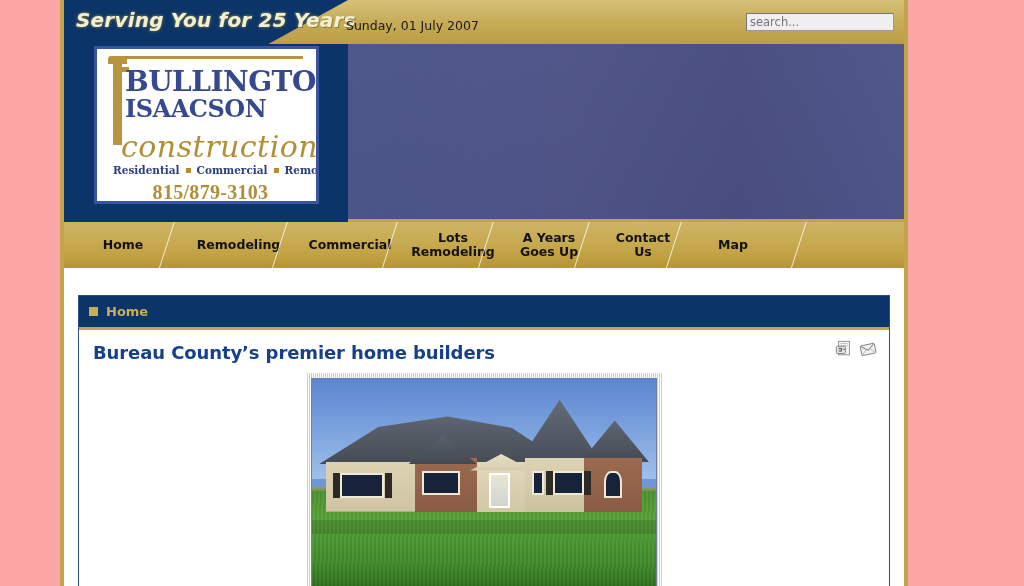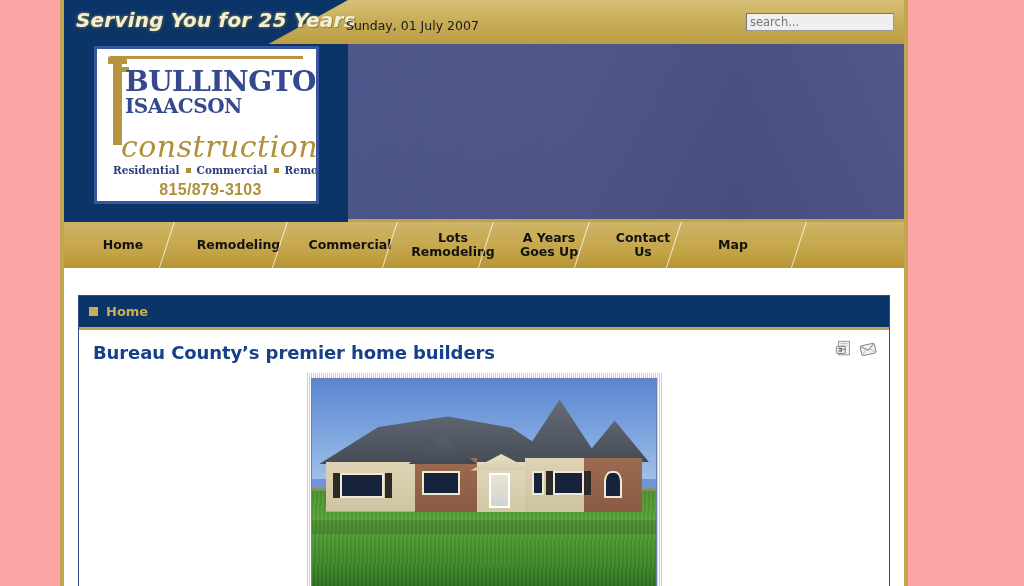--- a/index.html
+++ b/index.html
@@ -138,21 +138,21 @@
   .logo-name1, .logo-name2 {
     position: absolute;
     left: 28px;
     font-family: "DejaVu Serif", "Liberation Serif", serif;
     font-weight: bold;
     color: #36498f;
     letter-spacing: -0.5px;
     white-space: nowrap;
   }
   .logo-name1 { top: 16px; font-size: 28px; }
-  .logo-name2 { top: 45px; font-size: 20px; }
+  .logo-name2 { top: 45px; font-size: 24px; }
   .logo-script {
     position: absolute;
     left: 24px; top: 80px;
     font-family: "DejaVu Serif", "Liberation Serif", serif;
     font-style: italic;
     font-size: 30px;
     color: #b08f37;
     letter-spacing: 0.5px;
     white-space: nowrap;
   }
@@ -171,23 +171,23 @@
     display: inline-block;
     width: 5px; height: 5px;
     background: #b08f37;
     margin: 0 6px 1px 6px;
   }
   .logo-phone {
     position: absolute;
     left: 16px; top: 132px;
     width: 195px;
     text-align: center;
-    font-family: Liberation Sans, sans-serif;
-    font-weight: bold;
-    font-size: 16px;
+    font-family: Liberation Serif, serif;
+    font-weight: bold;
+    font-size: 20px;
     color: #b08f37;
     letter-spacing: 0.3px;
   }
 
   
   #banner-panel {
     position: absolute;
     left: 284px; top: 0px;
     width: 556px; height: 178px;
     background:

